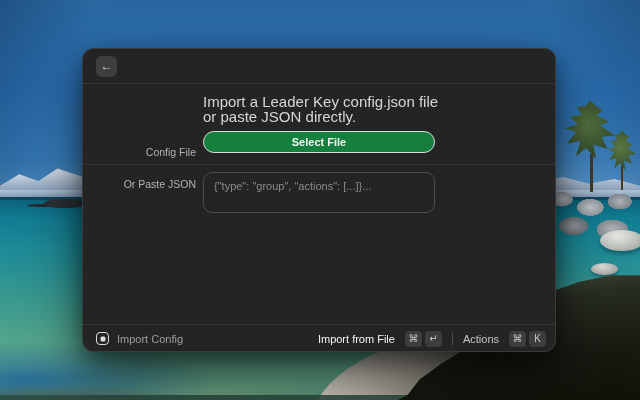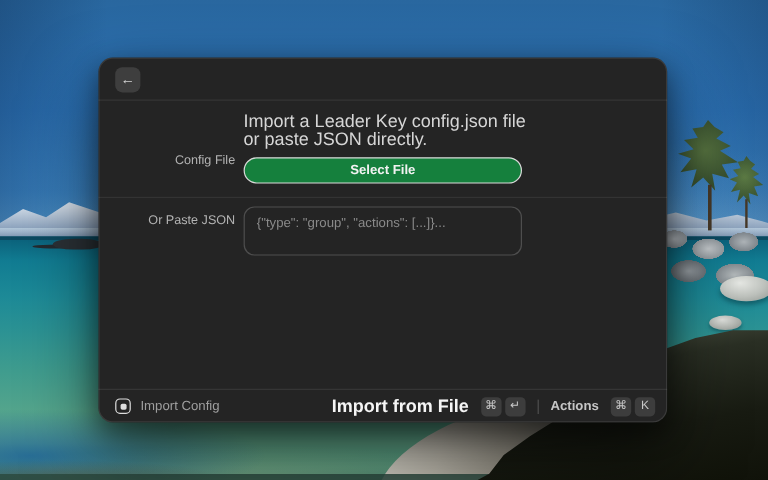--- a/index.html
+++ b/index.html
@@ -66,43 +66,43 @@
   .win-header { position:absolute; left:0; top:0; right:0; height:36px;
     border-bottom:1px solid rgba(255,255,255,.08); }
   .back-btn { position:absolute; left:14px; top:8px; width:21px; height:21px; border:none;
     background:#3e3e3e; border-radius:6px; color:#d2d2d2; font-size:12px; line-height:21px;
     text-align:center; cursor:pointer; font-family:inherit; padding:0; }
   .win-body { position:absolute; left:0; top:37px; right:0; bottom:28px; }
   .description { position:absolute; left:121px; top:9px; width:252px;
     color:#d6d6d6; font-size:15px; line-height:15px; }
   .field-label { position:absolute; left:0; width:114px; text-align:right;
     color:#b3b3b3; font-size:10.5px; }
-  .label-config { top:43px;padding-left:12px; }
+  .label-config { top:61px;padding-left:12px; }
   .label-paste { top:93px; }
   .select-file-btn { position:absolute; left:121px; top:46px; width:232px; height:22px;
     background:#15803d; border:1px solid #d9d9d9; border-radius:11px;
     color:#f2f2f2; font-size:11px; font-weight:bold; font-family:inherit; cursor:pointer; }
   .mid-divider { position:absolute; left:0; right:0; top:79px; height:1px; background:rgba(255,255,255,.07); }
   .json-textarea { position:absolute; left:121px; top:87px; width:232px; height:41px;
     background:transparent; border:1px solid #4e4e4e; border-radius:9px; resize:none;
     color:#dddddd; font-size:11px; font-family:inherit; padding:7px 10px; outline:none; }
   .json-textarea::placeholder { color:#8a8a8a; }
   .win-footer { position:absolute; left:0; right:0; bottom:0; height:28px;
     border-top:1px solid rgba(255,255,255,.08);
     display:flex; align-items:center; padding:0 8px 0 14px;margin-top:17px; }
   .lk-icon { width:13px; height:13px; border:1.5px solid #dedede; border-radius:4px;
     position:relative; flex:0 0 auto; }
   .lk-icon::after { content:""; position:absolute; left:50%; top:50%; width:5px; height:5px;
     transform:translate(-50%,-50%); background:#dedede; border-radius:1.5px; }
   .footer-app { color:#9e9e9e; font-size:11px; margin-left:8px; }
   .footer-right { margin-left:auto; display:flex; align-items:center; }
   .footer-action { display:flex; align-items:center; background:transparent; border:none;
     padding:2px 2px; cursor:pointer; font-family:inherit; }
-  .primary-label { color:#f5f5f5; font-size:15px; font-weight:bold; margin-right:7px; }
-  .actions-label { color:#c6c6c6; font-size:11px; margin-right:7px;font-weight:bold; }
+  .primary-label { color:#f5f5f5; font-size:11px; font-weight:normal; margin-right:7px; }
+  .actions-label { color:#c6c6c6; font-size:11px; margin-right:7px; }
   .kbd { min-width:17px; height:16px; padding:0 3px; margin-left:3px;
     background:#3d3d3d; border-radius:4px; color:#c9c9c9; font-size:10px;
     display:inline-flex; align-items:center; justify-content:center; }
   .kbd:first-of-type { margin-left:0; }
   .vsep { width:1px; height:12px; background:#4f4f4f; margin:0 8px; }
 </style>
 </head>
 <body>
 
 <div class="bg">

